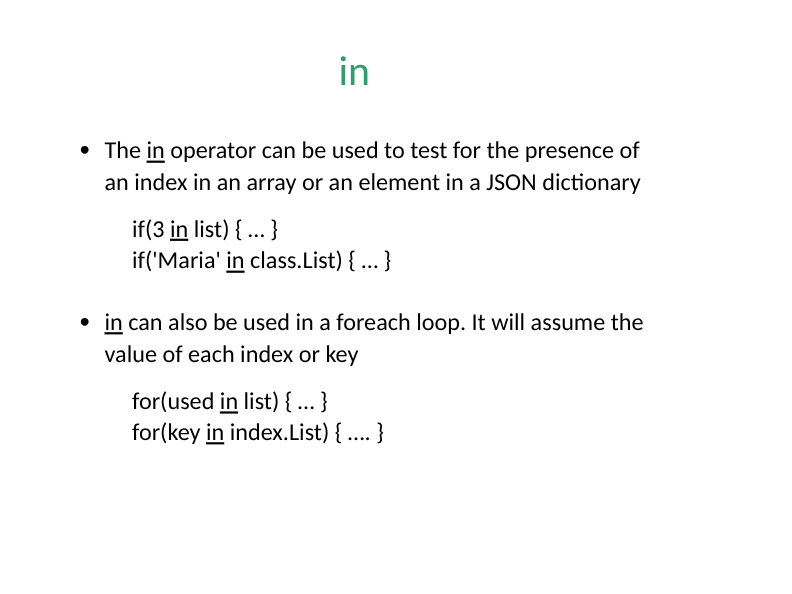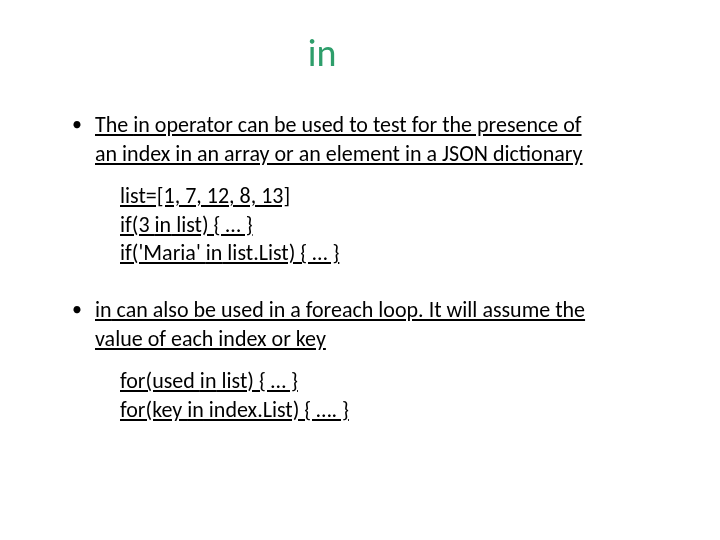--- a/index.html
+++ b/index.html
@@ -1,41 +1,40 @@
 <!DOCTYPE html>
 <html><head>
   <meta charset="utf-8">
   <style>
     * { margin: 0; padding: 0; box-sizing: border-box; }
     html, body { width: 720px; height: 540px; font-family: Calibri, Arial, sans-serif; background: #fff; color: #000; }
-    .slide { width: 644px; height: 540px; padding: 30px 50px; position: relative; }
+    .slide { width: 644px; height: 540px; padding: 42px 50px; position: relative; }
     .title { text-align: center; font-size: 38px; color: #2e9e6b; font-weight: 400; margin-bottom: 35px; }
     .content { font-size: 22px; line-height: 1.3; }
     ul { list-style: none; padding-left: 20px; }
     li.bullet { position: relative; padding-left: 25px; margin-bottom: 12px; }
     li.bullet::before { content: "•"; position: absolute; left: 2px; top: 0; font-size: 20px; }
     .code-block { padding-left: 25px; margin-top: 14px; margin-bottom: 28px; font-size: 22px; line-height: 1.3; }
     .code-line { display: block; }
     .in-op { text-decoration: underline; }
-    .group { margin-bottom: 10px; text-decoration: underline; }
+    .group { margin-bottom: 10px; }
   </style>
 </head>
 <body>
 
 <div class="slide">
   <h1 class="title">in</h1>
   <div class="content">
     <ul>
 
       <li class="bullet group">
         <span>The </span><span class="in-op">in</span><span> operator can be used to test for the presence of an index in an array or an element in a JSON dictionary</span>
         <div class="code-block">
-          <span class="code-line">list=[1, 7, 12, 8,  13]</span>
           <span class="code-line"><span>if(3 </span><span class="in-op">in</span><span> list) { … }</span></span>
-          <span class="code-line"><span>if('Maria' </span><span class="in-op">in</span><span> list.List) { … }</span></span>
+          <span class="code-line"><span>if('Maria' </span><span class="in-op">in</span><span> class.List) { … }</span></span>
         </div>
       </li>
 
       <li class="bullet group">
         <span></span><span class="in-op">in</span><span> can also be used in a foreach loop.  It will assume the value of  each index or key</span>
         <div class="code-block">
           <span class="code-line"><span>for(used </span><span class="in-op">in</span><span> list) { … }</span></span>
           <span class="code-line"><span>for(key </span><span class="in-op">in</span><span> index.List) { ….   }</span></span>
         </div>
       </li>

